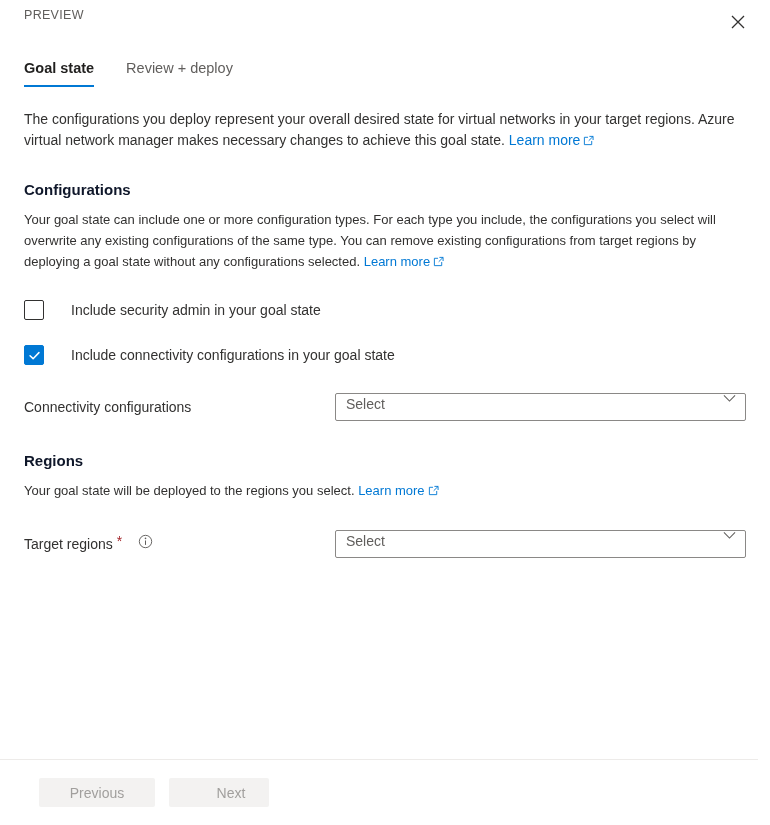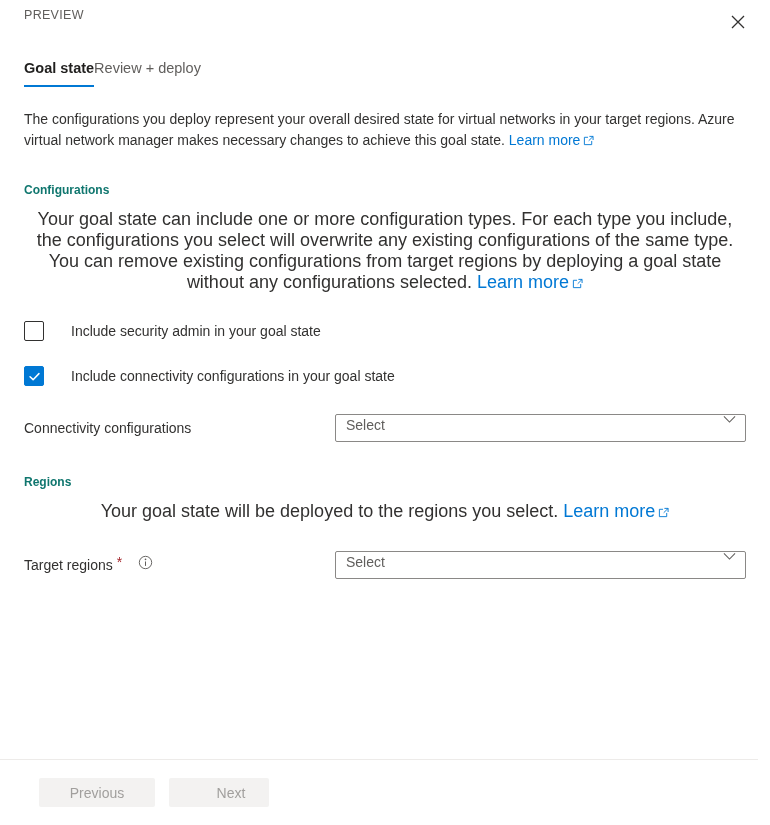--- a/index.html
+++ b/index.html
@@ -73,20 +73,21 @@
     color: #605e5c;
     letter-spacing: 0.3px;
     margin-top: 1px;
     line-height: 16px;
   }
 
   
   .tabs {
     display: flex;
     align-items: flex-end;
+    gap: 32px;
     padding: 0 24px;
     margin-top: 30px;
     height: 34px;
   }
   .tab {
     position: relative;
     font-size: 14.5px;
     color: #605e5c;
     line-height: 20px;
     padding-bottom: 9px;
@@ -112,33 +113,32 @@
     padding: 0 24px;
   }
   .intro-para {
     font-size: 14px;
     line-height: 21px;
     color: #323130;
     margin: 22px 0 0 0;
     max-width: 722px;
   }
   .section-heading {
-    font-size: 12px;
+    font-size: 15px;
     font-weight: 600;
-    color: #0f766e;
+    color: #0f172a;
     margin: 28px 0 0 0;
     line-height: 20px;
   }
   .section-para {
-    font-size: 18px;
+    font-size: 13px;
     line-height: 21px;
     color: #323130;
     margin: 9px 0 0 0;
     max-width: 722px;
-    text-align: center;
   }
   .link {
     color: #0078d4;
     text-decoration: none;
     cursor: pointer;
     white-space: nowrap;
   }
   .ext-icon {
     display: inline-block;
     vertical-align: -1px;

